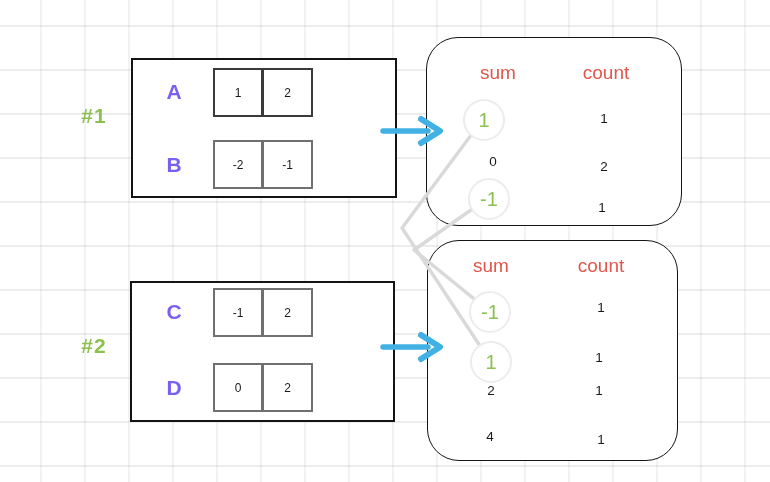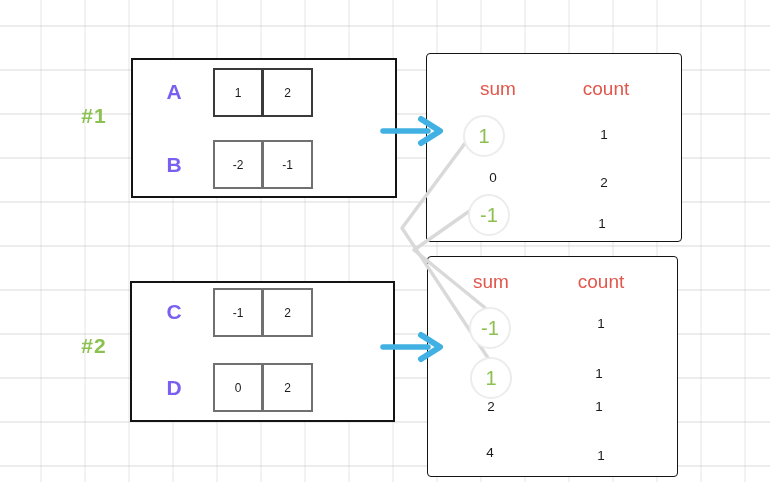--- a/index.html
+++ b/index.html
@@ -46,23 +46,22 @@
     font-size:12px;color:#1a1a1a;
     box-sizing:border-box;
     border:2px solid #3a3a3a;
   }
   .cells.gray .cell{border-color:#707070;border-width:2.5px;}
   .cells .cell + .cell{border-left-width:1px;}
   .result-panel{
     position:absolute;
     background:#ffffff;
     border:1.6px solid #141414;
-    border-radius:4px;
+    border-radius:32px;
     box-sizing:border-box;
-    margin-top:16px;
   }
   .hdr{
     position:absolute;
     font-size:19px;
     color:#e2574c;
     text-align:center;
   }
   .circled{
     position:absolute;
     width:42px;height:42px;

